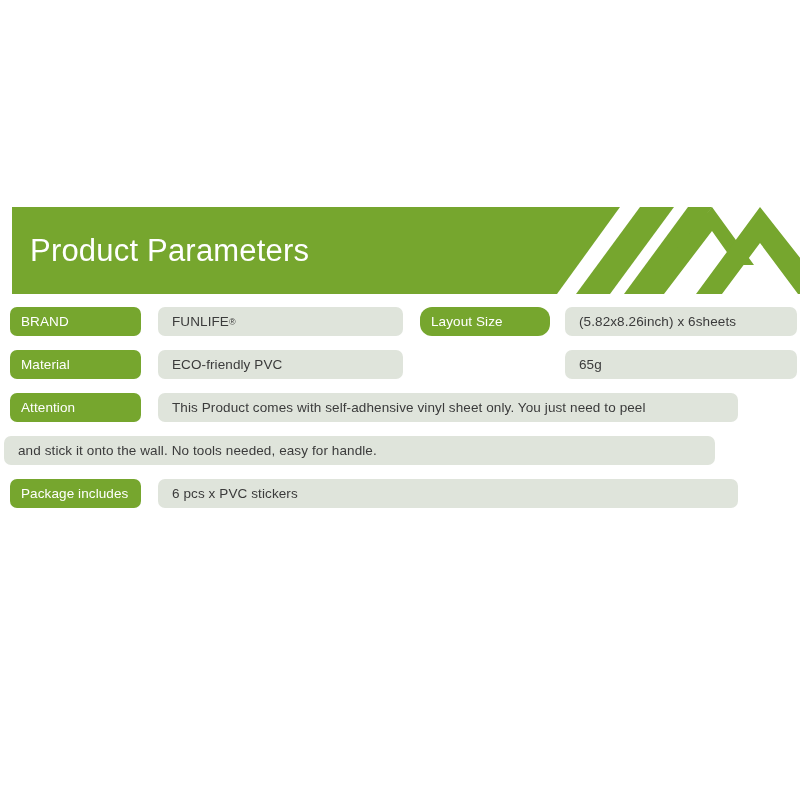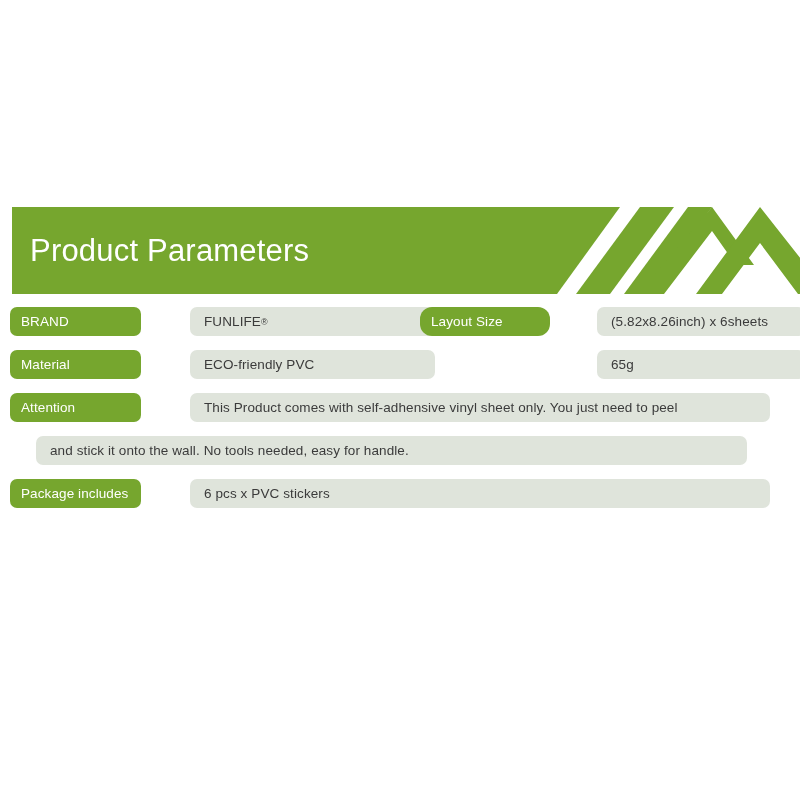--- a/index.html
+++ b/index.html
@@ -88,29 +88,28 @@
     letter-spacing: 0.1px;
   }
 
   .value {
     background: #DFE4DB;
     color: #3B3B3B;
     font-size: 13.5px;
     font-weight: 400;
     padding-left: 14px;
     letter-spacing: 0.1px;
-    margin-left: 32px;
   }
 
   
   .col-l-label { left: 10px;  width: 131px; }
   .col-l-value { left: 158px; width: 245px; }
   
   .col-r-label { left: 420px; width: 130px; border-radius: 12px; }
-  .col-r-value { left: 565px; width: 208px; }
+  .col-r-value { left: 565px; width: 232px; }
   
   .col-wide-value { left: 158px; width: 580px; }
   .col-full-value { left: 4px;  width: 711px; }
 
   .sup {
     font-size: 9px;
     vertical-align: super;
     line-height: 0;
   }
 </style>

